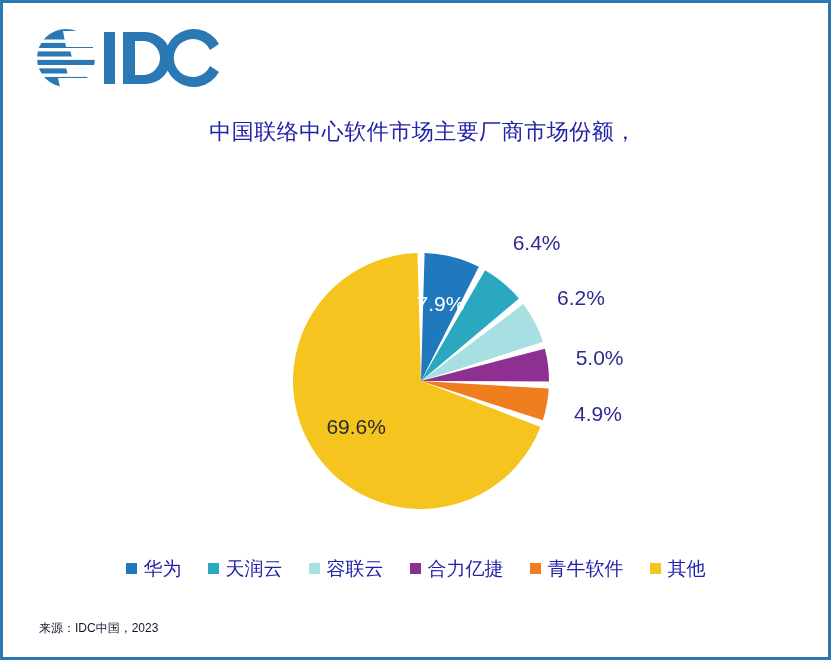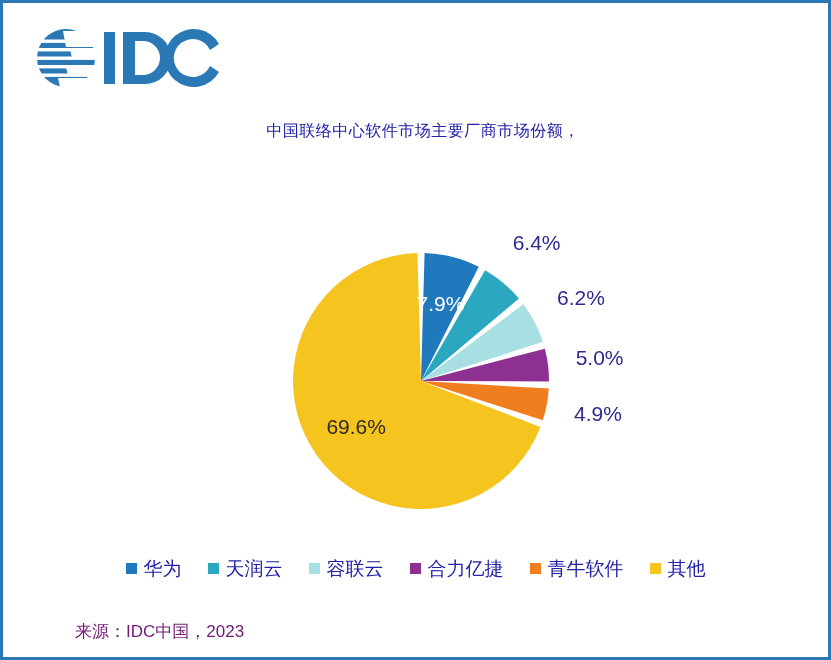--- a/index.html
+++ b/index.html
@@ -30,25 +30,24 @@
   }
 
   
   #chart-title {
     position: absolute;
     left: 110px;
     top: 112px;
     width: 620px;
     text-align: center;
     color: #2222a8;
-    font-size: 16px;
+    font-size: 22px;
     line-height: 34px;
     letter-spacing: 0.5px;
     font-weight: 400;
-    font-family: Liberation Mono, monospace;
   }
   #chart-title .line2 {
     display: block;
   }
 
   
   #plot {
     position: absolute;
     left: 0;
     top: 210px;
@@ -104,24 +103,23 @@
     font-size: 19px;
     line-height: 19px;
     white-space: nowrap;
   }
 
   
   #source {
     position: absolute;
     left: 36px;
     top: 617px;
-    color: #701a75;
-    font-size: 17px;
+    color: #0f172a;
+    font-size: 12px;
     white-space: nowrap;
-    margin-left: 36px;
   }
 </style>
 </head>
 <body>
 
 <div id="page">
 
   <div id="logo">
     <svg width="185" height="62" viewBox="0 0 185 62">
       <g fill="#2a79b5">

